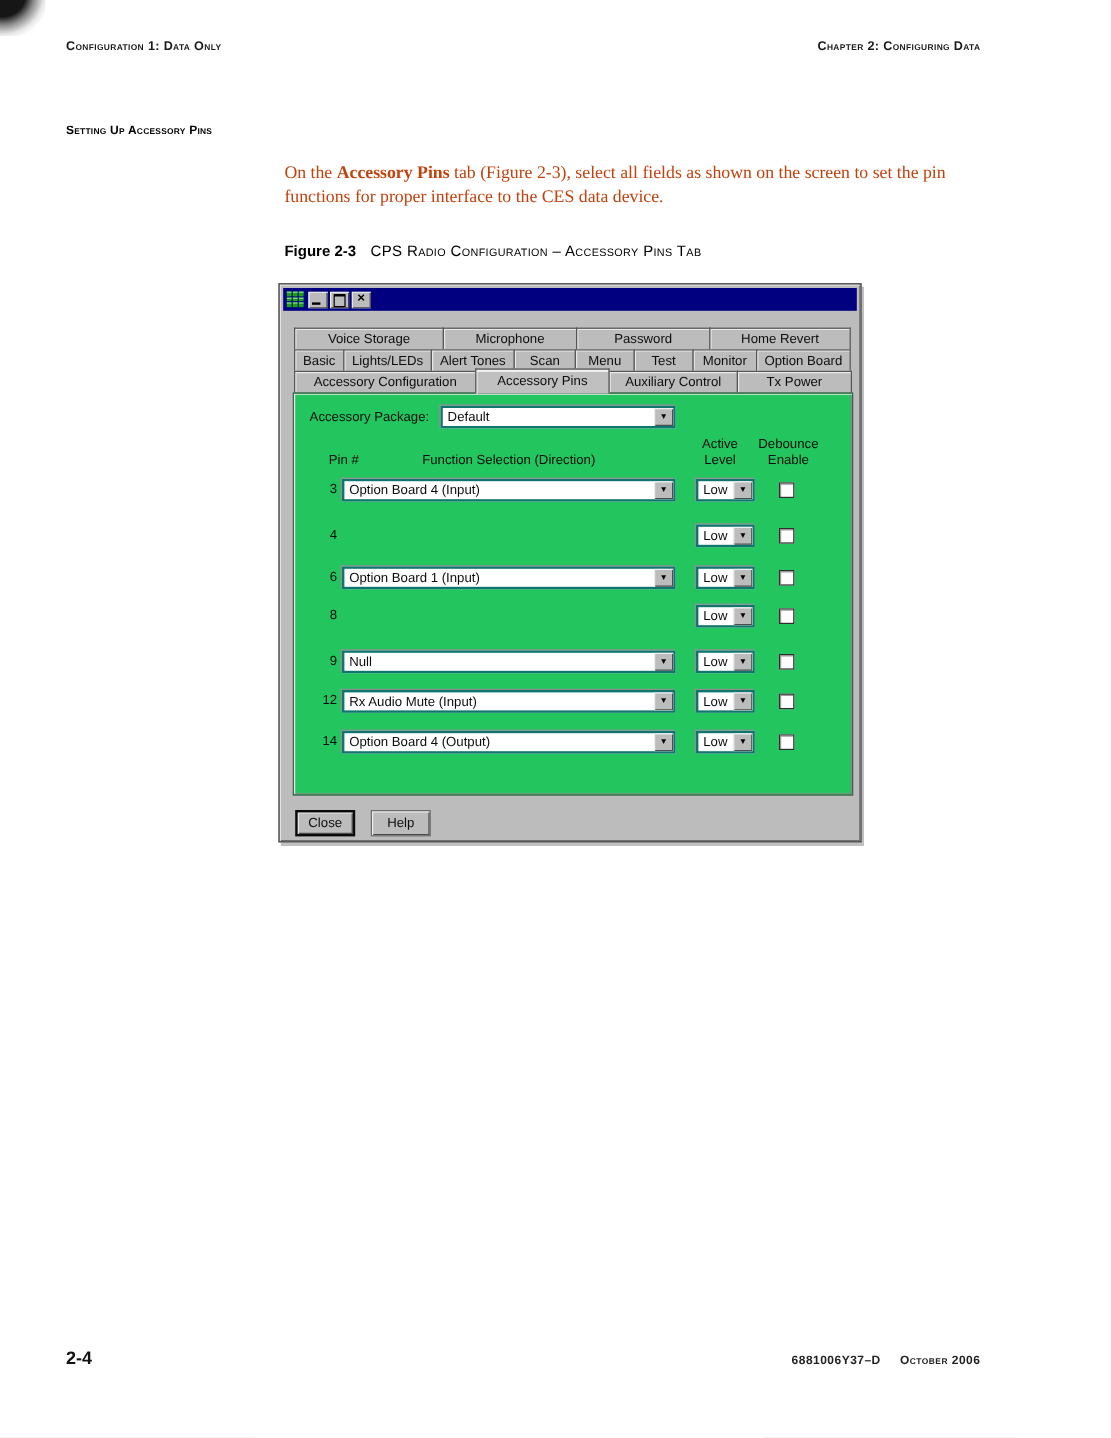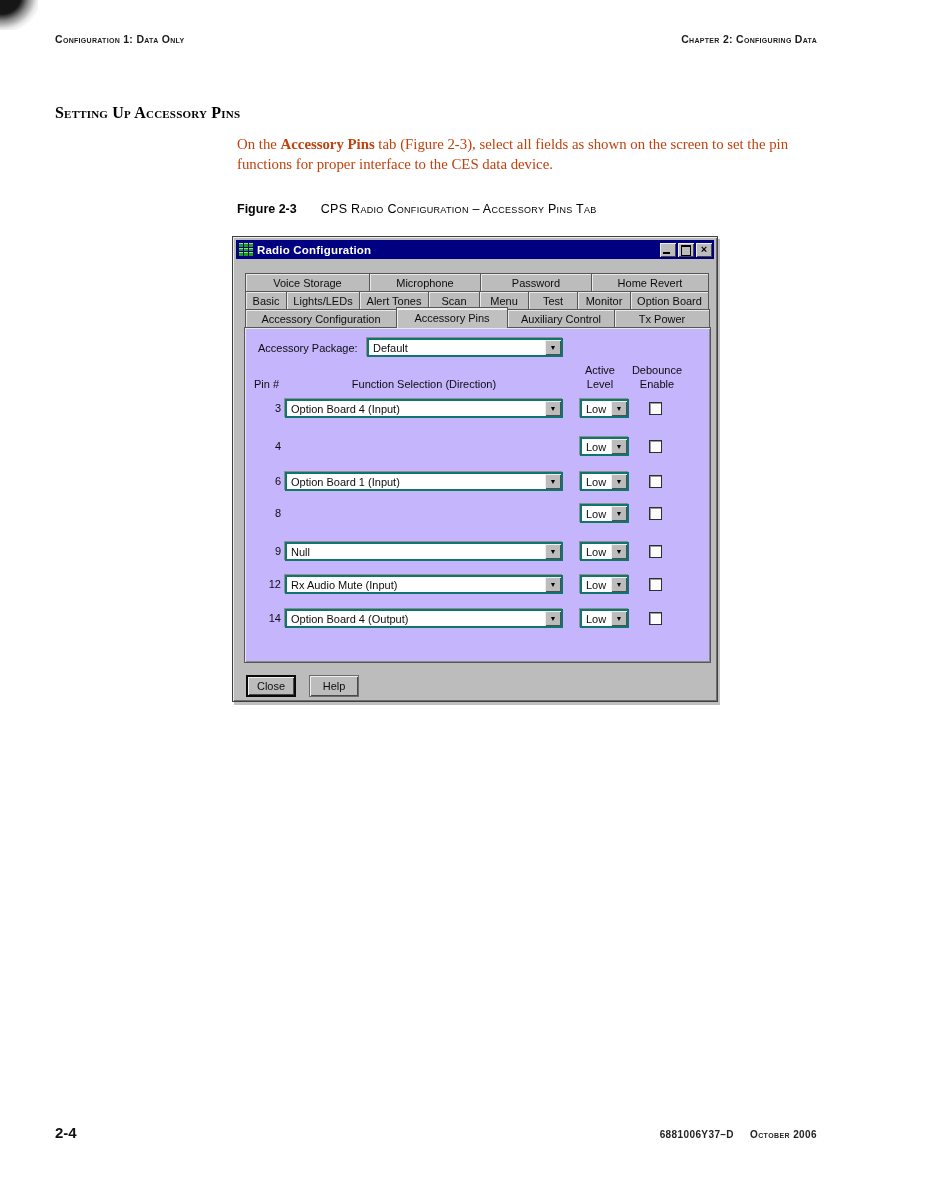--- a/index.html
+++ b/index.html
@@ -17,26 +17,26 @@
   
   .running-head { position:absolute; top:33px; font-size:10.5px; font-weight:bold;
     font-variant:small-caps; letter-spacing:0.3px; color:#1a1a1a; }
   .running-head.left { left:55px; }
   .running-head.right { right:109px; }
   .footer-left { position:absolute; left:55px; top:1124px; font-size:15px; font-weight:bold; }
   .footer-right { position:absolute; right:109px; top:1129px; font-size:10px; font-weight:bold;
     font-variant:small-caps; letter-spacing:0.4px; color:#222; }
   .footer-right .doc-code { margin-right:16px; }
 
-  .section-heading { position:absolute; left:55px; top:104px; font-size:16px; font-weight:bold;
-    font-variant:small-caps; letter-spacing:0.2px; color:#000;font-family:Liberation Serif, serif; }
+  .section-heading { position:absolute; left:55px; top:104px; font-size:10px; font-weight:bold;
+    font-variant:small-caps; letter-spacing:0.2px; color:#000; }
   .body-paragraph { position:absolute; left:237px; top:135px; width:575px;
     font-family:"Liberation Serif", serif; font-size:14.8px; line-height:1.33; color:#c2410c; }
   .figure-caption { position:absolute; left:237px; top:202px; font-size:12.5px; color:#000; }
-  .figure-caption .cap-label { font-weight:bold; margin-right:24px; }
+  .figure-caption .cap-label { font-weight:bold; margin-right:12px; }
   .figure-caption .cap-text { font-variant:small-caps; letter-spacing:0.3px; }
 
   
   .dialog {
     position:absolute; left:232px; top:236px; width:486px; height:466px;
     background:#bcbcbc; border:1px solid #3f3f3f;
     box-shadow: inset 1px 1px 0 #ececec, inset -1px -1px 0 #6f6f6f, 2px 3px 0 rgba(140,140,140,.55);
     font-size:11px; color:#0d0d0d;
   }
   .titlebar {
@@ -65,37 +65,37 @@
     box-shadow: inset 1px 1px 0 #e9e9e9;
     display:flex; align-items:center; justify-content:center;
     font-size:11px; white-space:nowrap; margin-right:-1px; cursor:default;
   }
   .tab.active { height:21px; margin-top:-2px; z-index:6; background:#c0c0c0;
     box-shadow: inset 1px 2px 0 #efefef; position:relative; }
 
   
   .tab-panel {
     position:absolute; left:11px; top:90px; width:467px; height:336px;
-    background:#c4b5fd; border:1px solid #565656;
+    background:#22c55e; border:1px solid #565656;
     box-shadow: inset 1px 1px 0 #e9e9e9, inset -1px -1px 0 #8a8a8a;
   }
 
   .combo { position:absolute; height:19px; background:#fff; border:2px solid #0f766e;
     box-shadow: -1px -1px 0 #8f8f8f; display:flex; align-items:center; }
   .combo .combo-text { flex:1; padding:0 4px; font-size:11px; white-space:nowrap; overflow:hidden; }
   .combo .combo-btn { width:16px; height:100%; background:#bcbcbc; flex:0 0 16px;
     box-shadow: inset 1px 1px 0 #eee, inset -1px -1px 0 #4e4e4e;
     display:flex; align-items:center; justify-content:center;
     font-size:7px; color:#000; cursor:default; }
 
   .pkg-label { position:absolute; left:13px; top:14px; font-size:11px; }
   .pkg-combo { left:122px; top:10px; width:196px; }
 
   .col-head { position:absolute; font-size:11px; text-align:center; line-height:1.25; }
-  .col-pin   { left:9px; top:50px; }
+  .col-pin   { left:29px; top:50px; }
   .col-func  { left:74px; top:50px; width:210px; }
   .col-active{ left:327px; top:36px; width:56px; }
   .col-deb   { left:378px; top:36px; width:68px; }
 
   .pin-row { position:absolute; left:0; width:467px; height:19px; }
   .pin-num { position:absolute; left:8px; top:3px; width:28px; text-align:right; font-size:11px; }
   .combo.func { left:40px; top:0; width:278px; }
   .combo.low  { left:335px; top:0; width:49px; }
   .checkbox { position:absolute; left:404px; top:3px; width:13px; height:13px; background:#fdfdfd;
     border:1px solid #2e2e2e; box-shadow: inset 1px 1px 0 #9b9b9b; cursor:default; }
@@ -128,21 +128,20 @@
           <i></i>
           <i></i>
           <i></i>
           <i></i>
           <i></i>
           <i></i>
           <i></i>
           <i></i>
           <i></i>
         </span>
-      <span class="window-title">Radio Configuration</span>
       <span class="winbtns">
         <span class="winbtn min"></span>
         <span class="winbtn max"></span>
         <span class="winbtn cls">
             <span>×</span>
           </span>
       </span>
     </div>
 
     <div class="tabrow r2">

